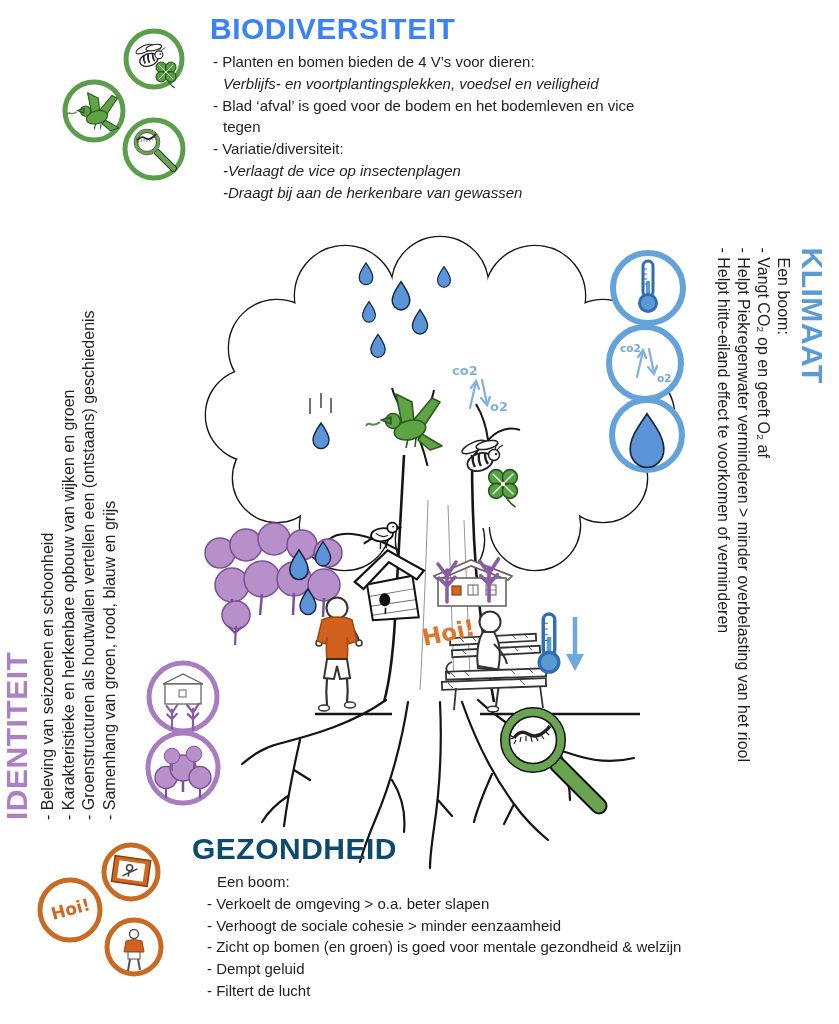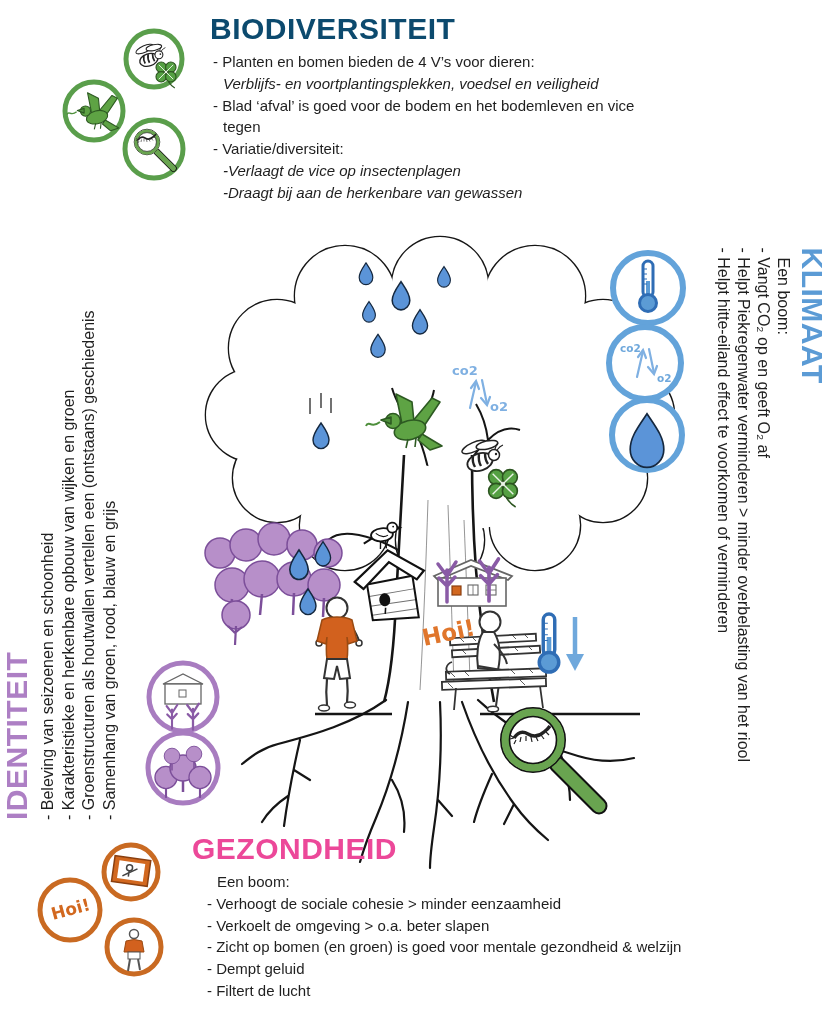--- a/index.html
+++ b/index.html
@@ -3,21 +3,21 @@
 <meta charset="utf-8">
 <style>
   html,body{margin:0;padding:0;}
   body{
     width:839px;height:1024px;position:relative;background:#ffffff;
     font-family:"Liberation Sans","DejaVu Sans",sans-serif;color:#1f1f1f;overflow:hidden;
   }
   #art{position:absolute;left:0;top:0;z-index:0;}
   .txt-layer{position:absolute;z-index:1;}
   .title{font-size:30px;font-weight:bold;letter-spacing:.5px;white-space:nowrap;}
-  .green{color:#0c4a6e}.blue{color:#5b9bd5}.purple{color:#ad7fc4}.orangec{color:#ec4899}
+  .green{color:#3b82f6}.blue{color:#5b9bd5}.purple{color:#ad7fc4}.orangec{color:#0c4a6e}
   .ln{font-size:15px;line-height:21.8px;white-space:nowrap;}
   .it{font-style:italic}
   .ind{padding-left:10px}
   .bio-section{left:210px;top:12px;}
   .bio-section .title{margin-bottom:5px;}
   .bio-section .body{margin-left:3px;}
   .gez-section{left:192px;top:832px;}
   .gez-section .title{margin-bottom:5px;}
   .gez-section .body{margin-left:15px;}
   .klimaat-block{left:474px;top:468px;width:575px;height:134px;transform:rotate(90deg);}
@@ -369,19 +369,19 @@
   <div class="ln">- Beleving van seizoenen en schoonheid</div>
   <div class="ln">- Karakteristieke en herkenbare opbouw van wijken en groen</div>
   <div class="ln">- Groenstructuren als houtwallen vertellen een (ontstaans) geschiedenis</div>
   <div class="ln">- Samenhang van groen, rood, blauw en grijs</div>
 </div>
 
 <div class="txt-layer gez-section">
   <div class="title orangec">GEZONDHEID</div>
   <div class="body">
     <div class="ln ind">Een boom:</div>
+    <div class="ln">- Verkoelt de omgeving &gt; o.a. beter slapen</div>
     <div class="ln">- Verhoogt de sociale cohesie &gt; minder eenzaamheid</div>
-    <div class="ln">- Verkoelt de omgeving &gt; o.a. beter slapen</div>
     <div class="ln">- Zicht op bomen (en groen) is goed voor mentale gezondheid &amp; welzijn</div>
     <div class="ln">- Dempt geluid</div>
     <div class="ln">- Filtert de lucht</div>
   </div>
 </div>
 
 </body></html>

